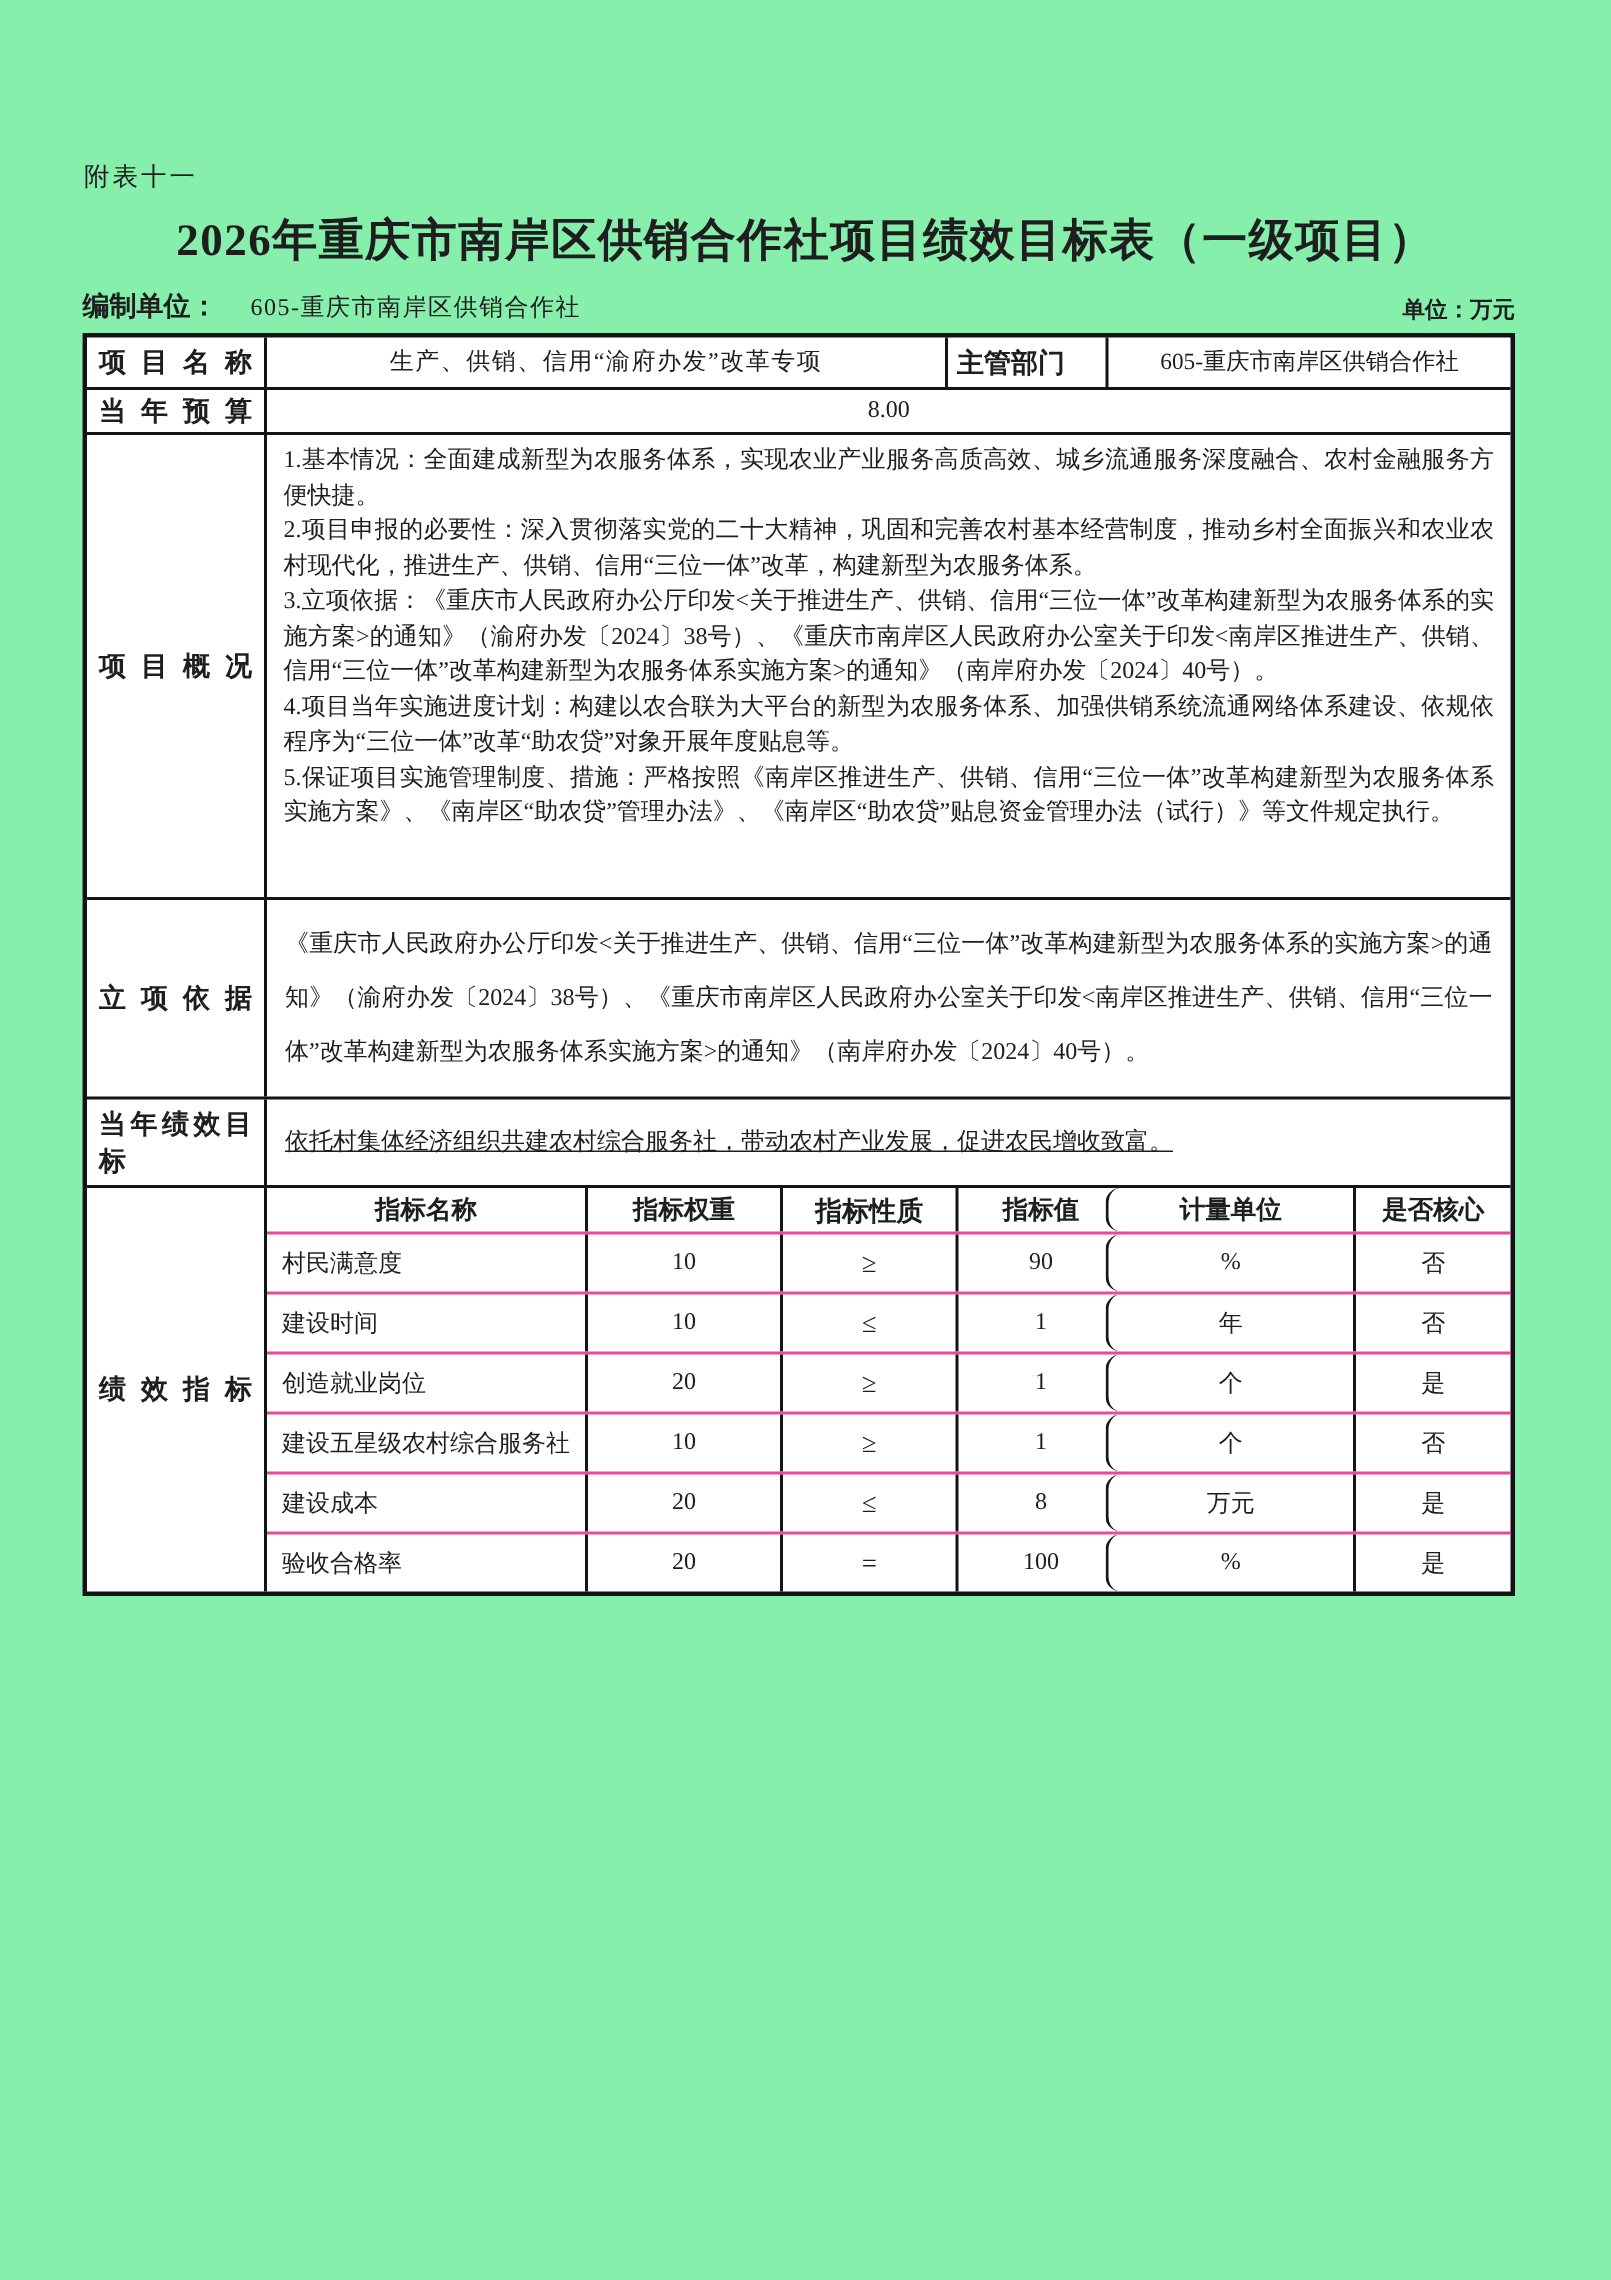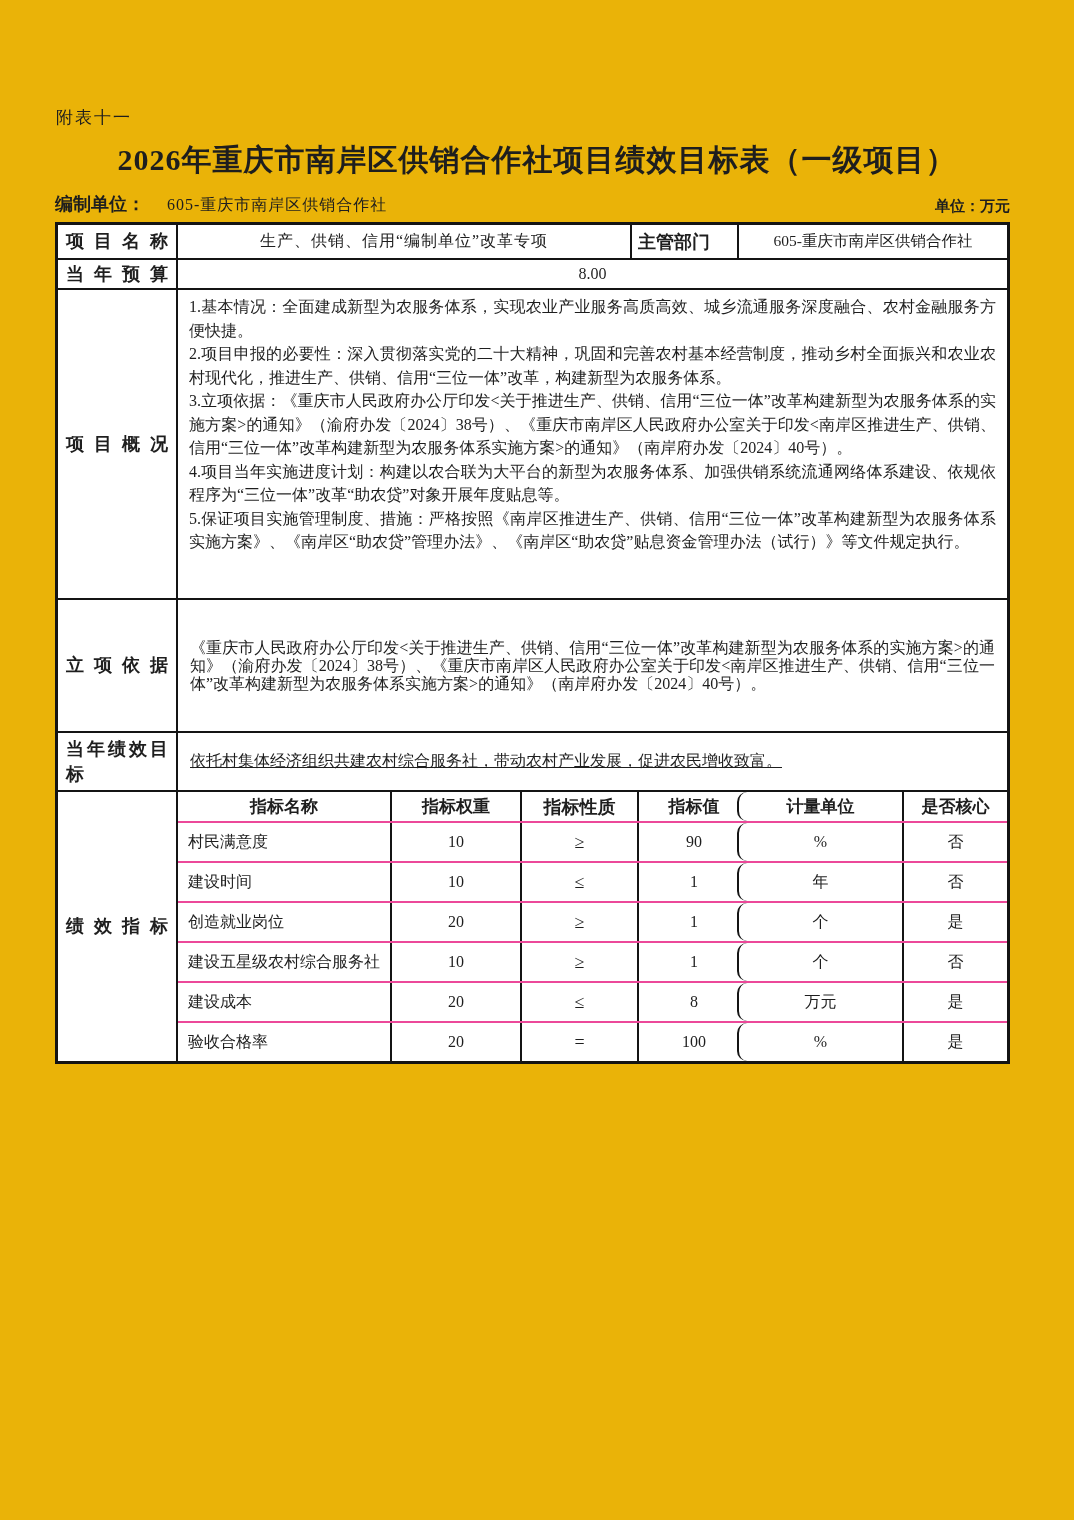--- a/index.html
+++ b/index.html
@@ -1,21 +1,21 @@
 <!DOCTYPE html>
 <html><head>
 <meta charset="utf-8">
 <style>
   * { margin:0; padding:0; box-sizing:border-box; }
   html,body { background:#e8e8e8; }
   .page {
     position:relative;
     width:1074px; height:1520px;
     margin:0 auto;
-    background:#eab308;
+    background:#86efac;
     font-family:"Liberation Serif","DejaVu Serif",serif;
     color:#1e1e1e;
     overflow:hidden;
   }
   .attachment {
     position:absolute; left:56px; top:106px;
     font-size:17px; letter-spacing:2px;
   }
   .title {
     position:absolute; left:0; top:140px; width:100%;
@@ -65,21 +65,21 @@
 
   .row-c { height:310px; }
   .row-c .content {
     font-size:16px; line-height:23.5px;
     padding:5px 11px 5px 11px;
     align-items:flex-start;
   }
   .pre { white-space:pre-wrap; text-align:justify; width:100%; }
 
   .row-d { height:133px; }
-  .row-d .content { font-size:16px; line-height:18px; padding:16px 12px; }
+  .row-d .content { font-size:16px; line-height:36px; padding:16px 12px; }
 
   .row-e { height:59px; }
   .row-e .content { font-size:16px; padding:2px 12px;text-decoration:underline; }
 
   .row-f { min-height:269px; }
   .ind-wrap { display:flex; flex-direction:column; border-left:2px solid #141414; flex:1 1 auto; min-width:0; }
   .ind-row { display:flex; border-top:2px solid #ec4899; height:40px; }
   .ind-row:first-child { border-top:none; height:29px; }
   .ind-cell {
     border-left:2px solid #141414;
@@ -112,21 +112,21 @@
     </div>
     <div class="meta-unit">单位：万元</div>
   </div>
 
   <div class="doc-table">
 
     <div class="trow row-a">
       <div class="cell label-cell">
         <span class="dist">项目名称</span>
       </div>
-      <div class="cell flex1 pname">生产、供销、信用“编制单位”改革专项</div>
+      <div class="cell flex1 pname">生产、供销、信用“渝府办发”改革专项</div>
       <div class="cell dept-label">
         <span class="dist">主管部门</span>
       </div>
       <div class="cell dept-val">605-重庆市南岸区供销合作社</div>
     </div>
 
     <div class="trow row-b">
       <div class="cell label-cell">
         <span class="dist">当年预算</span>
       </div>

